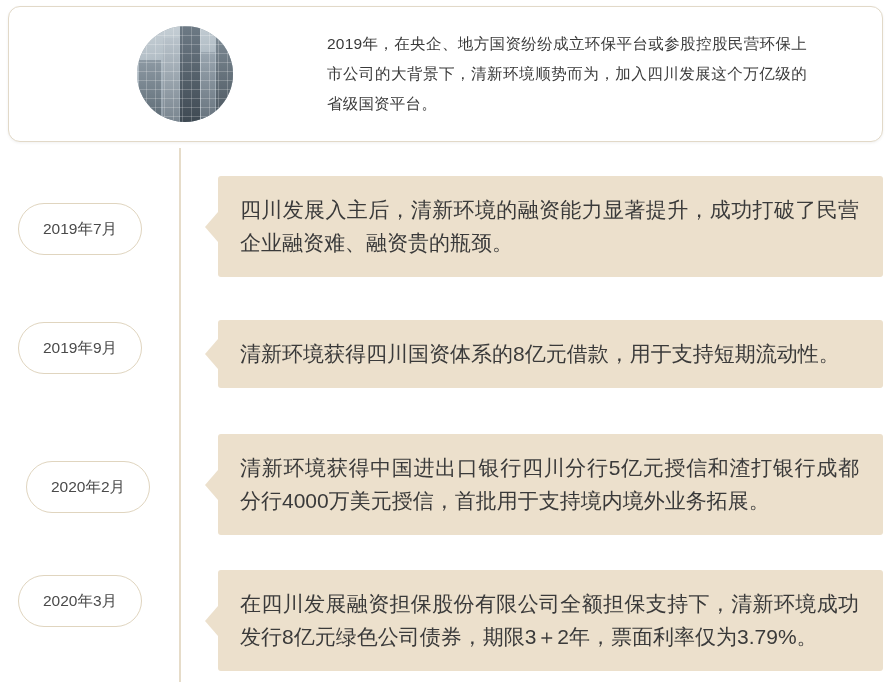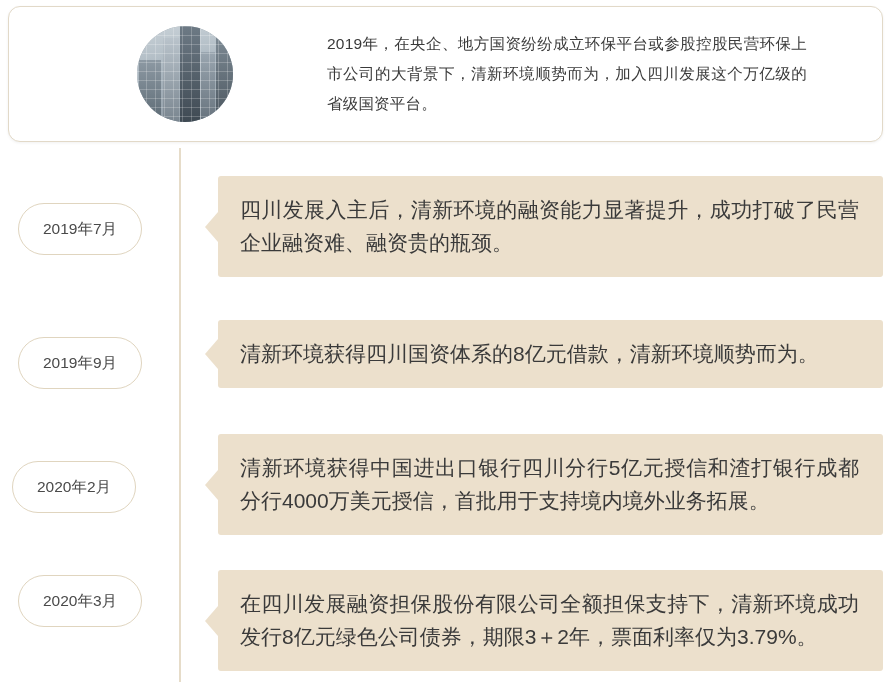--- a/index.html
+++ b/index.html
@@ -134,22 +134,22 @@
     border-right: 13px solid #ece0cc;
   }
 
   
   .r0 { top: 176px; }
   .r1 { top: 320px; }
   .r2 { top: 434px; }
   .r3 { top: 570px; }
 
   .r0 .date-pill { left: 18px; top: 27px; }
-  .r1 .date-pill { left: 18px; top: 2px; margin-top: 15px; }
-  .r2 .date-pill { left: 12px; top: 27px; }
+  .r1 .date-pill { left: 18px; top: 2px; }
+  .r2 .date-pill { left: 26px; top: 27px; }
   .r3 .date-pill { left: 18px; top: 5px; }
 
   .r0 .bubble { top: 0; }
   .r1 .bubble { top: 0; }
   .r2 .bubble { top: 0; }
   .r3 .bubble { top: 0; }
 </style>
 </head>
 <body>
 
@@ -172,21 +172,21 @@
 
   <div class="timeline-line"></div>
 
   <div class="row r0">
     <div class="date-pill">2019年7月</div>
     <div class="bubble">四川发展入主后，清新环境的融资能力显著提升，成功打破了民营企业融资难、融资贵的瓶颈。</div>
   </div>
 
   <div class="row r1">
     <div class="date-pill">2019年9月</div>
-    <div class="bubble">清新环境获得四川国资体系的8亿元借款，清新环境顺势而为。</div>
+    <div class="bubble">清新环境获得四川国资体系的8亿元借款，用于支持短期流动性。</div>
   </div>
 
   <div class="row r2">
     <div class="date-pill">2020年2月</div>
     <div class="bubble">清新环境获得中国进出口银行四川分行5亿元授信和渣打银行成都分行4000万美元授信，首批用于支持境内境外业务拓展。</div>
   </div>
 
   <div class="row r3">
     <div class="date-pill">2020年3月</div>
     <div class="bubble">在四川发展融资担保股份有限公司全额担保支持下，清新环境成功发行8亿元绿色公司债券，期限3＋2年，票面利率仅为3.79%。</div>

